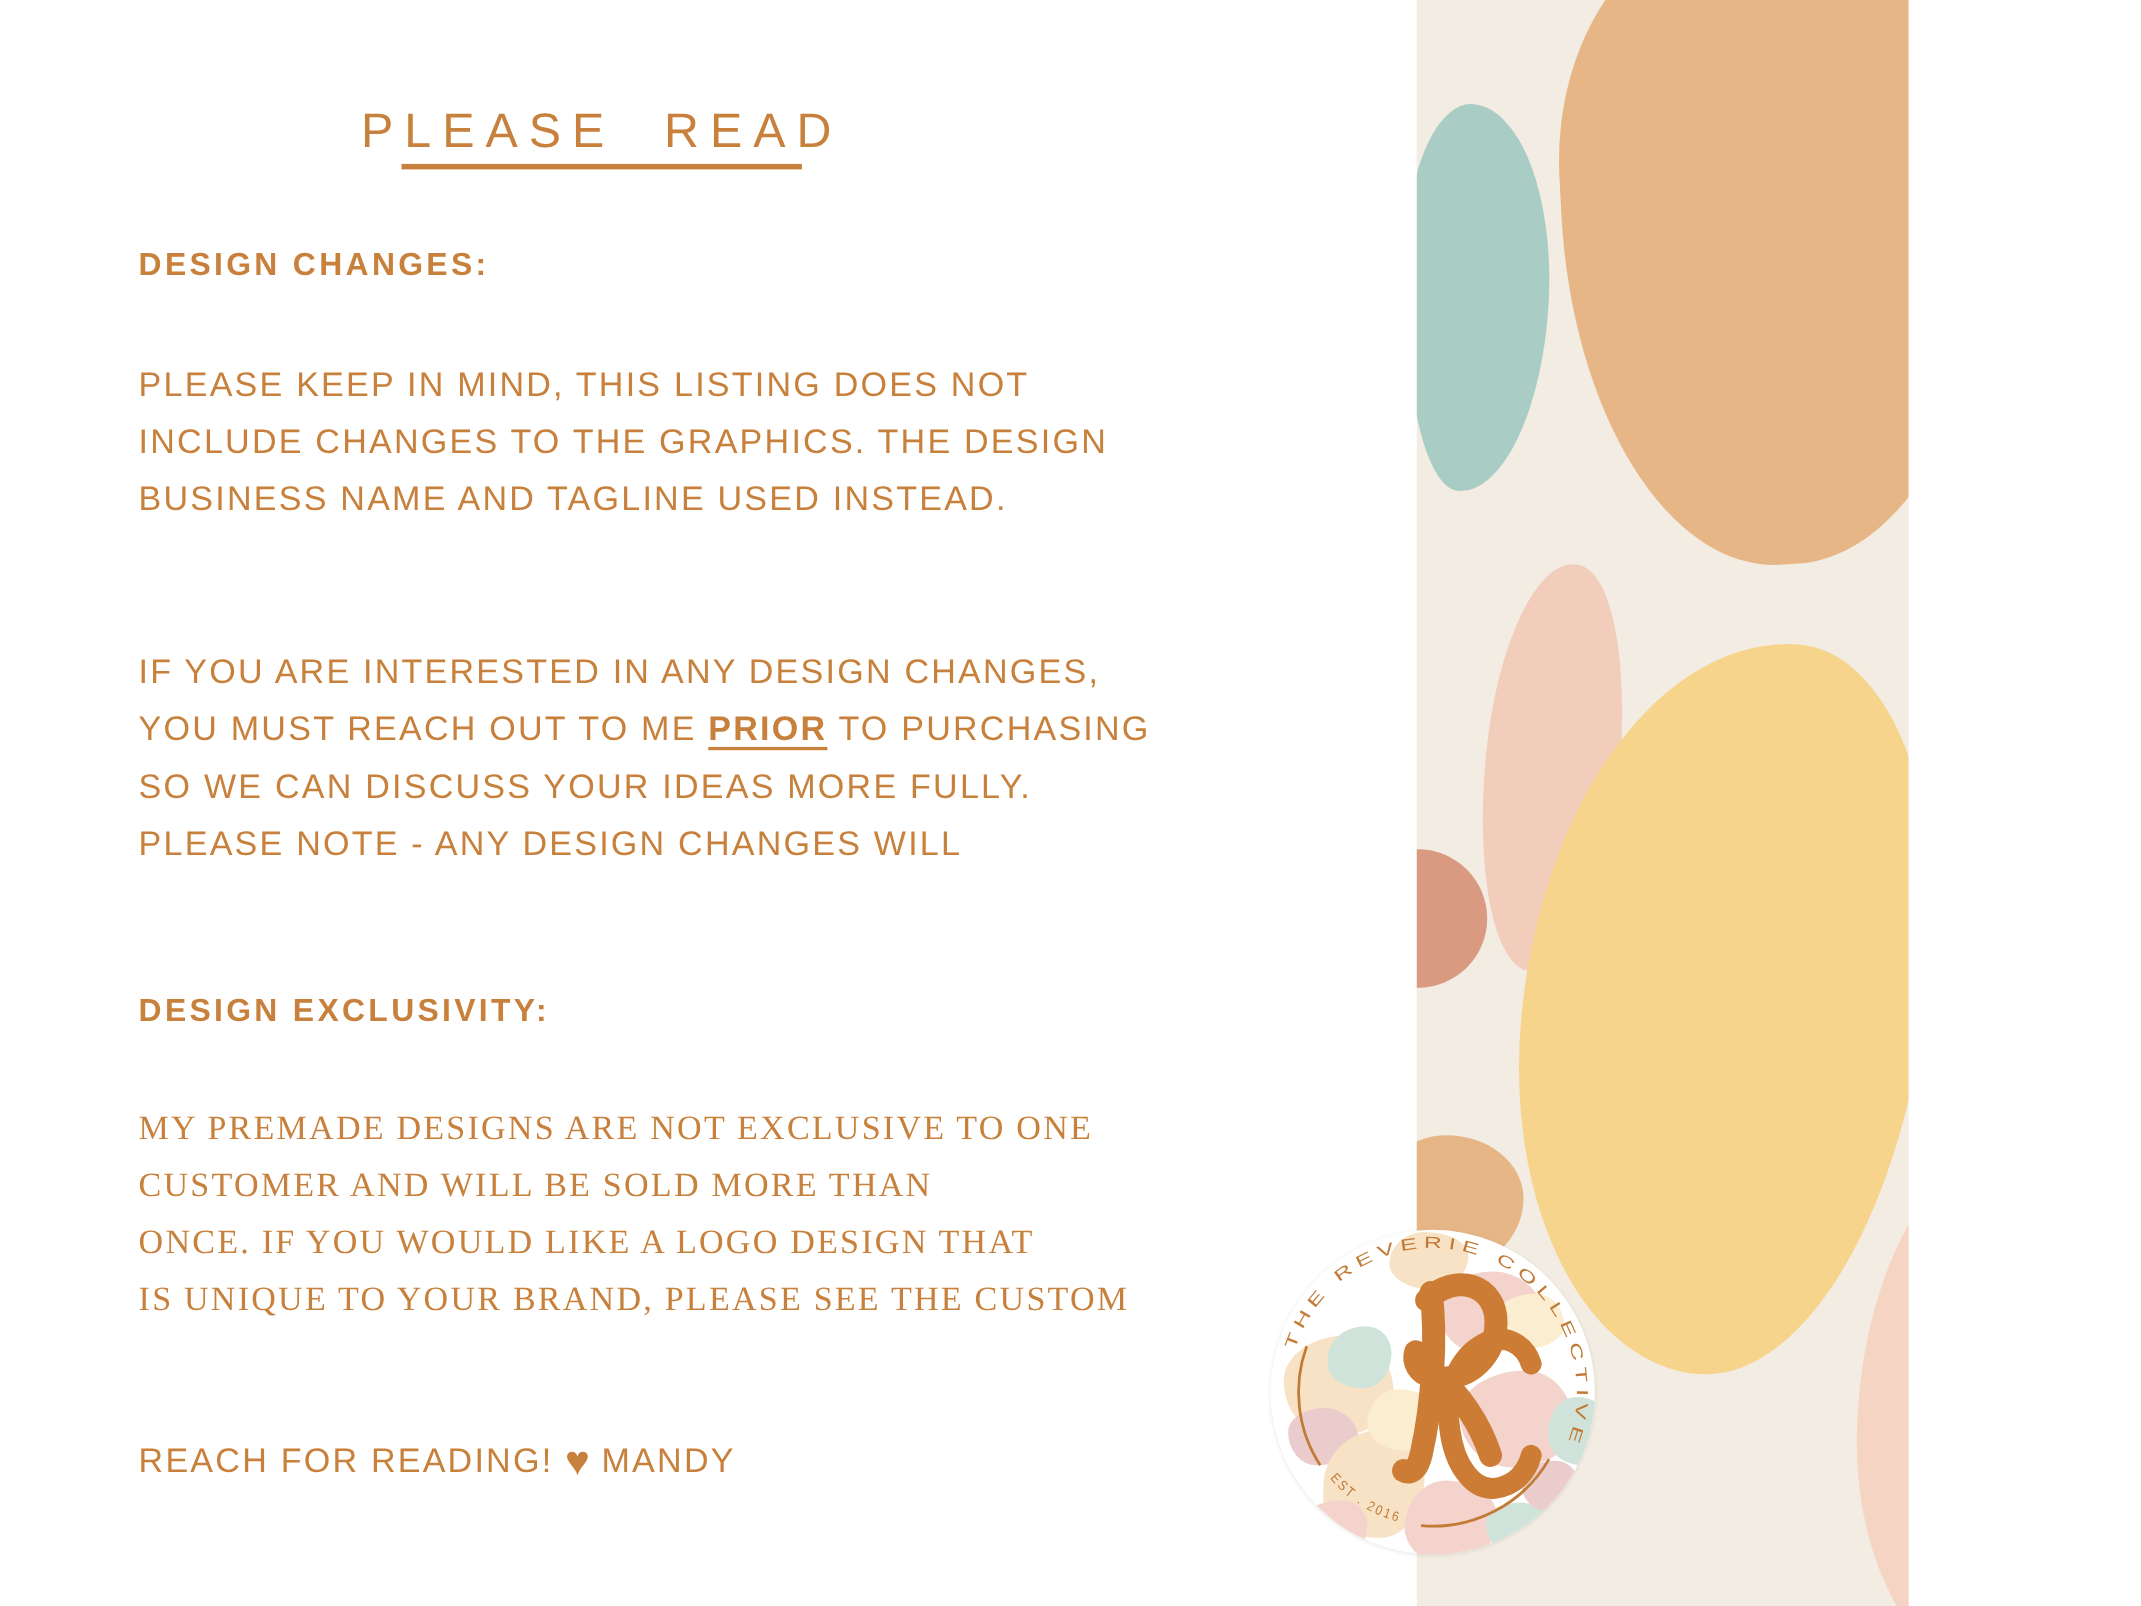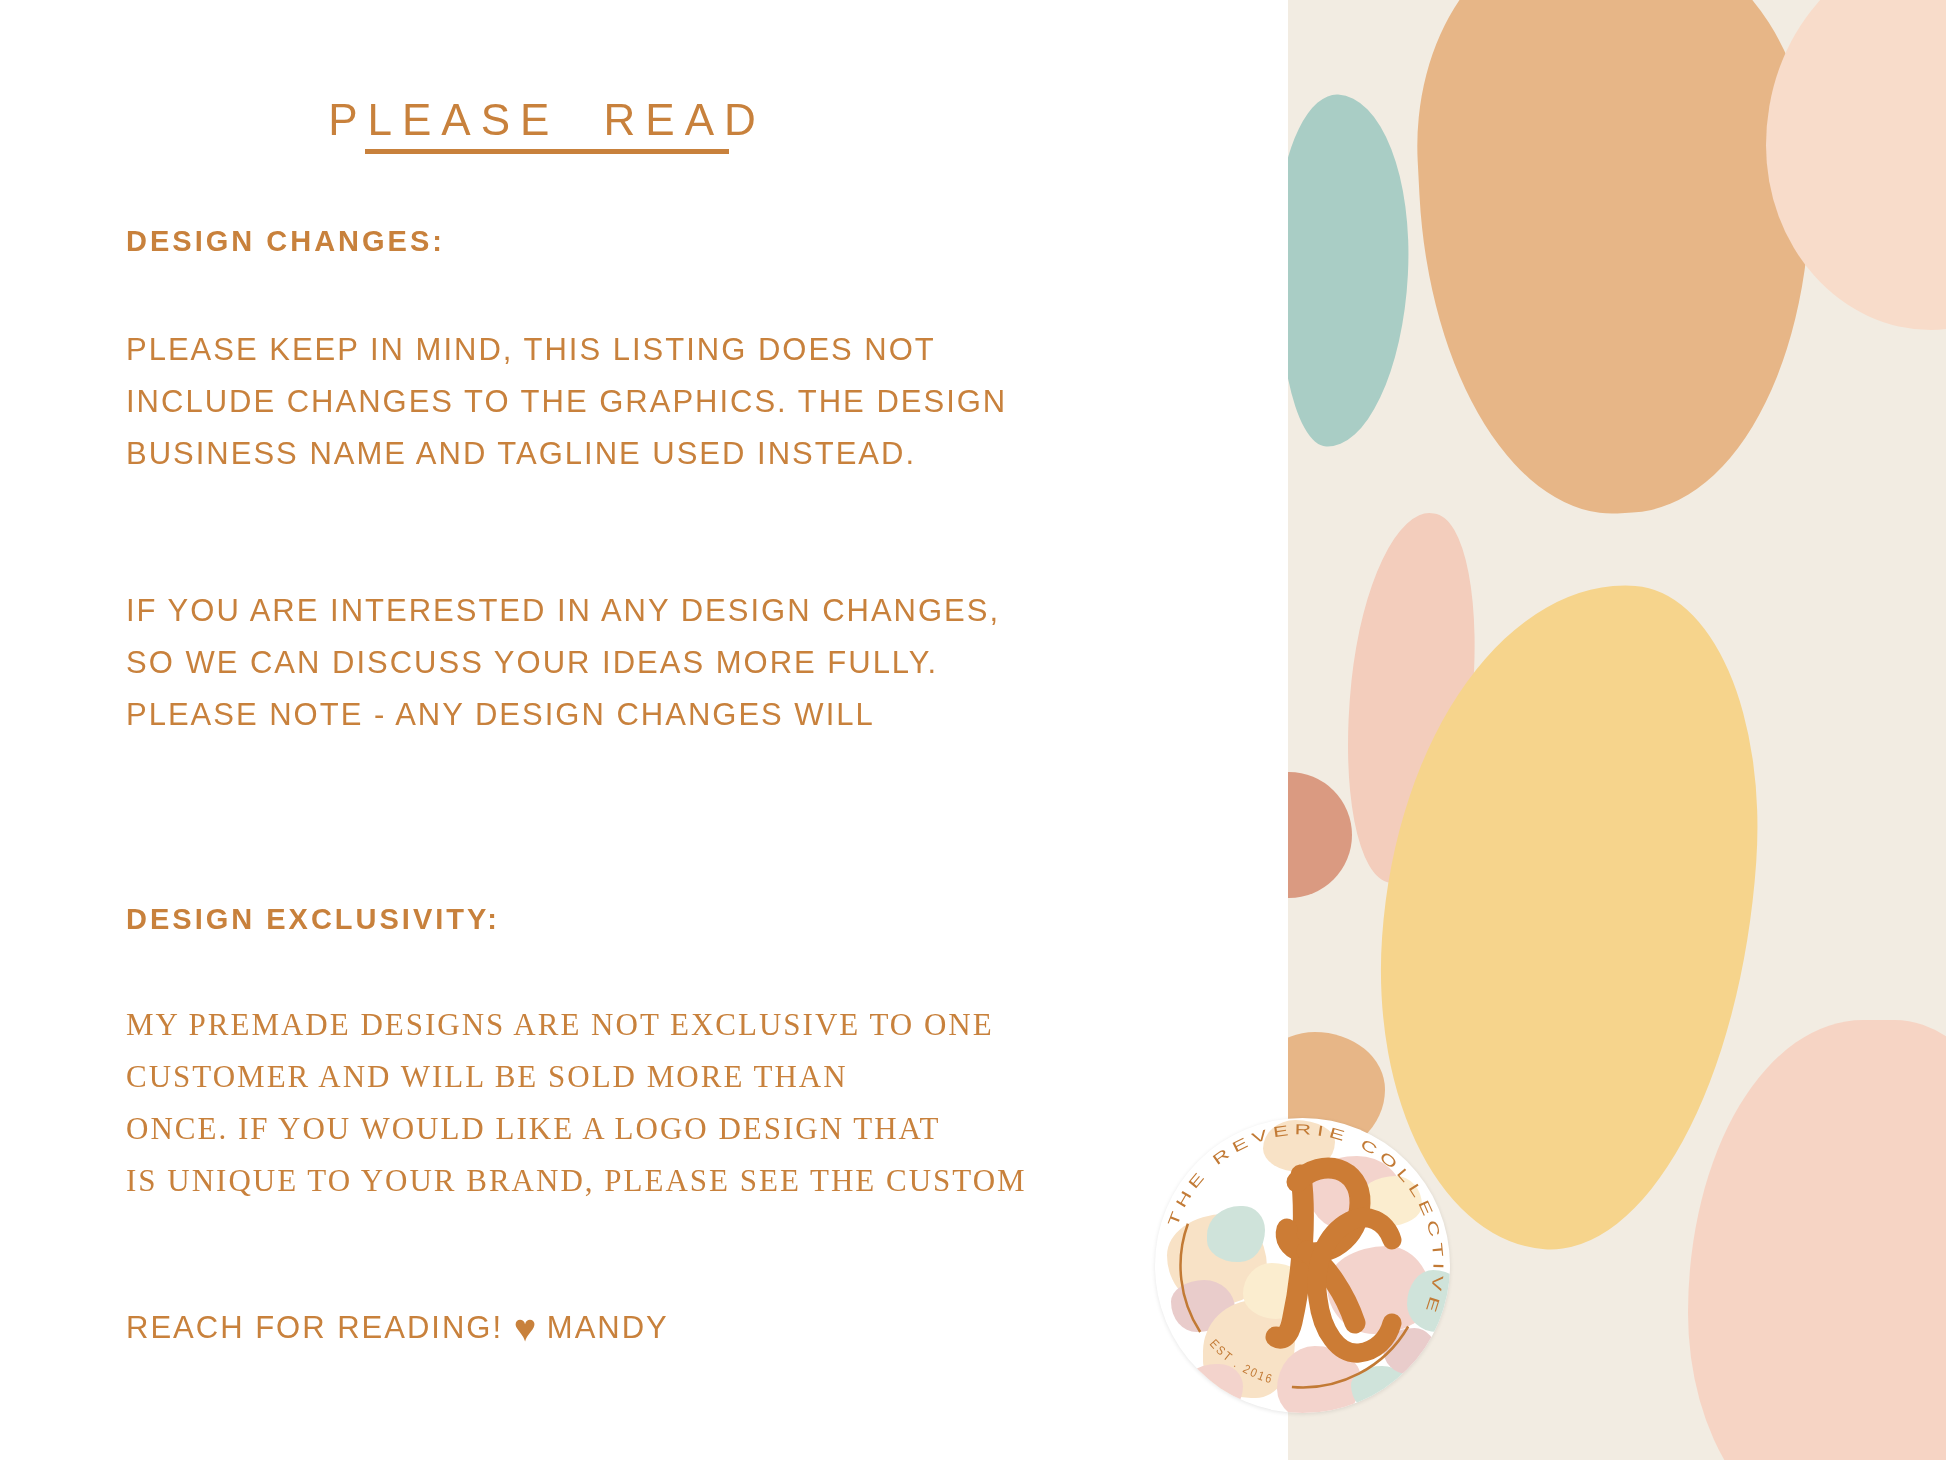--- a/index.html
+++ b/index.html
@@ -1,16 +1,16 @@
 <!DOCTYPE html>
 <html><head>
 <meta charset="utf-8">
 <style>
   html,body{margin:0;padding:0;background:#ffffff;}
-  #page{position:relative;width:1946px;height:1460px;background:#ffffff;overflow:hidden;
+  #page{position:relative;width:1735px;height:1460px;background:#ffffff;overflow:hidden;
         font-family:"Liberation Sans", sans-serif;}
   
   .doc-title{position:absolute;left:0;top:95px;width:1094px;text-align:center;
              font-size:44px;letter-spacing:10px;word-spacing:22px;color:#c8813c;white-space:nowrap;}
   .title-underline{position:absolute;left:365px;top:149px;width:364px;height:5px;background:#c8813c;}
   .h{position:absolute;left:126px;font-size:29px;font-weight:bold;letter-spacing:3px;
      color:#c8813c;line-height:52px;white-space:nowrap;}
   .h1{top:215px;} .h2{top:893px;}
   .p{position:absolute;left:126px;font-size:31px;letter-spacing:2px;color:#c8813c;
      line-height:52px;white-space:nowrap;}
@@ -60,20 +60,21 @@
   <div class="title-underline"></div>
 
   <div class="h h1">DESIGN CHANGES:</div>
   <div class="p p1">
       <div class="line"><span>PLEASE KEEP IN MIND, THIS LISTING DOES NOT</span></div>
       <div class="line"><span>INCLUDE CHANGES TO THE GRAPHICS. THE DESIGN</span></div>
       <div class="line"><span>BUSINESS NAME AND TAGLINE USED INSTEAD.</span></div>
     </div>
   <div class="p p2">
       <div class="line"><span>IF YOU ARE INTERESTED IN ANY DESIGN CHANGES,</span></div>
+      <div class="line"><span>YOU MUST REACH OUT TO ME </span><span class="seg-u" style="font-weight: bold;">PRIOR</span><span> TO PURCHASING</span></div>
       <div class="line"><span>SO WE CAN DISCUSS YOUR IDEAS MORE FULLY.</span></div>
       <div class="line"><span>PLEASE NOTE - ANY DESIGN CHANGES WILL</span></div>
     </div>
 
   <div class="h h2">DESIGN EXCLUSIVITY:</div>
   <div class="p p3">
       <div class="line"><span>MY PREMADE DESIGNS ARE NOT EXCLUSIVE TO ONE</span></div>
       <div class="line"><span>CUSTOMER AND WILL BE SOLD MORE THAN</span></div>
       <div class="line"><span>ONCE. IF YOU WOULD LIKE A LOGO DESIGN THAT</span></div>
       <div class="line"><span>IS UNIQUE TO YOUR BRAND, PLEASE SEE THE CUSTOM</span></div>

